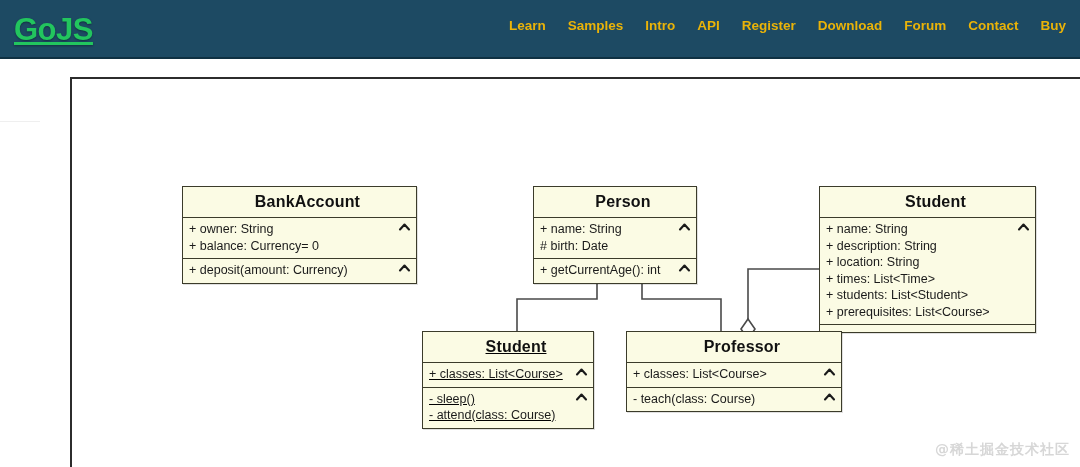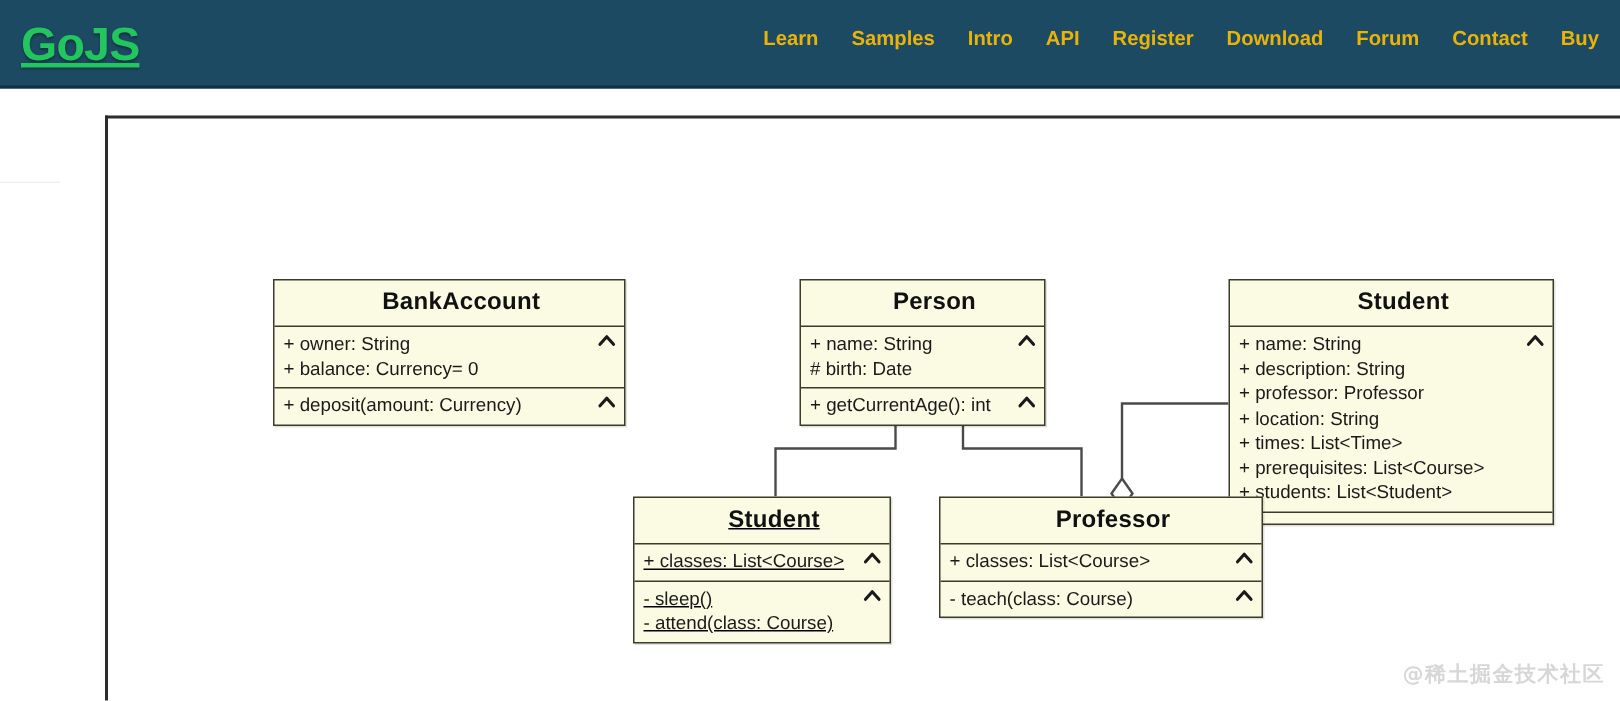--- a/index.html
+++ b/index.html
@@ -224,25 +224,24 @@
   </div>
 
   <div class="uml-node" id="node-course" style="left: 747px; top: 107px; width: 217px;">
     <div class="uml-title">Student</div>
     <div class="uml-compartment">
       <svg class="chev" viewBox="0 0 13 10">
         <path d="M2 7.5 L6.5 2.5 L11 7.5" stroke="#1a1a1a" stroke-width="2.1" fill="none" stroke-linecap="round" stroke-linejoin="round"></path>
       </svg>
       <div class="uml-row">+ name: String</div>
       <div class="uml-row">+ description: String</div>
-      <div class="uml-row">+ professor: Professor</div>
       <div class="uml-row">+ location: String</div>
       <div class="uml-row">+ times: List&lt;Time&gt;</div>
+      <div class="uml-row">+ students: List&lt;Student&gt;</div>
       <div class="uml-row">+ prerequisites: List&lt;Course&gt;</div>
-      <div class="uml-row">+ students: List&lt;Student&gt;</div>
     </div>
     <div class="uml-compartment empty"></div>
   </div>
 
   <div class="uml-node" id="node-student" style="left: 350px; top: 252px; width: 172px; text-decoration: underline;">
     <div class="uml-title">Student</div>
     <div class="uml-compartment">
       <svg class="chev" viewBox="0 0 13 10">
         <path d="M2 7.5 L6.5 2.5 L11 7.5" stroke="#1a1a1a" stroke-width="2.1" fill="none" stroke-linecap="round" stroke-linejoin="round"></path>
       </svg>

